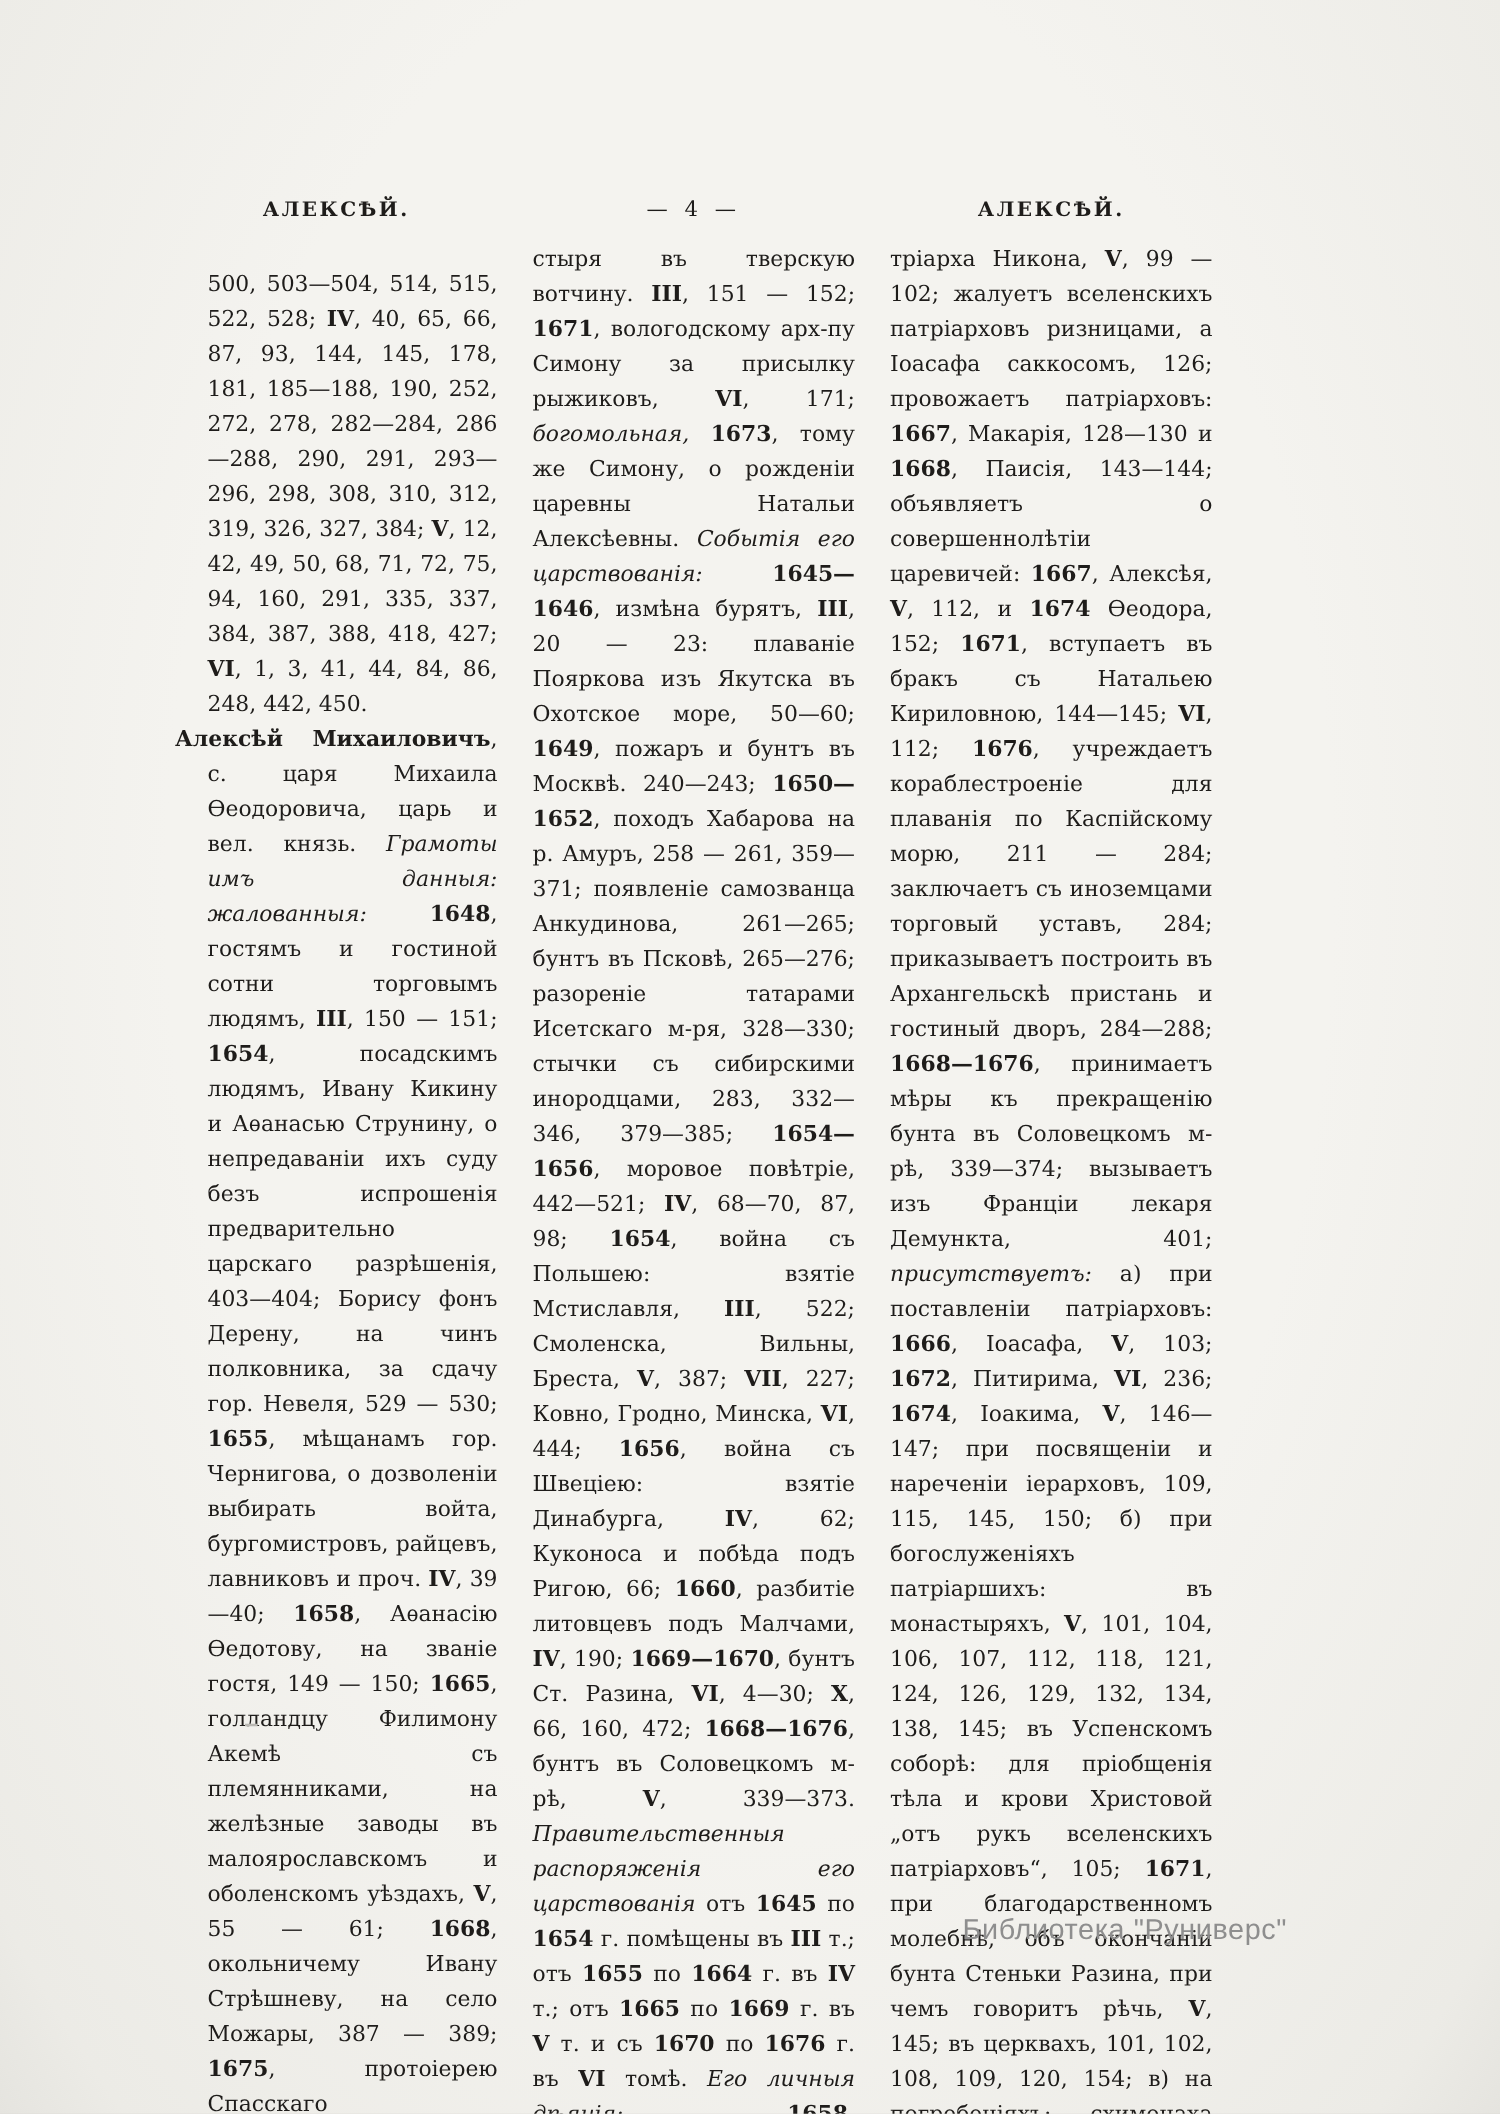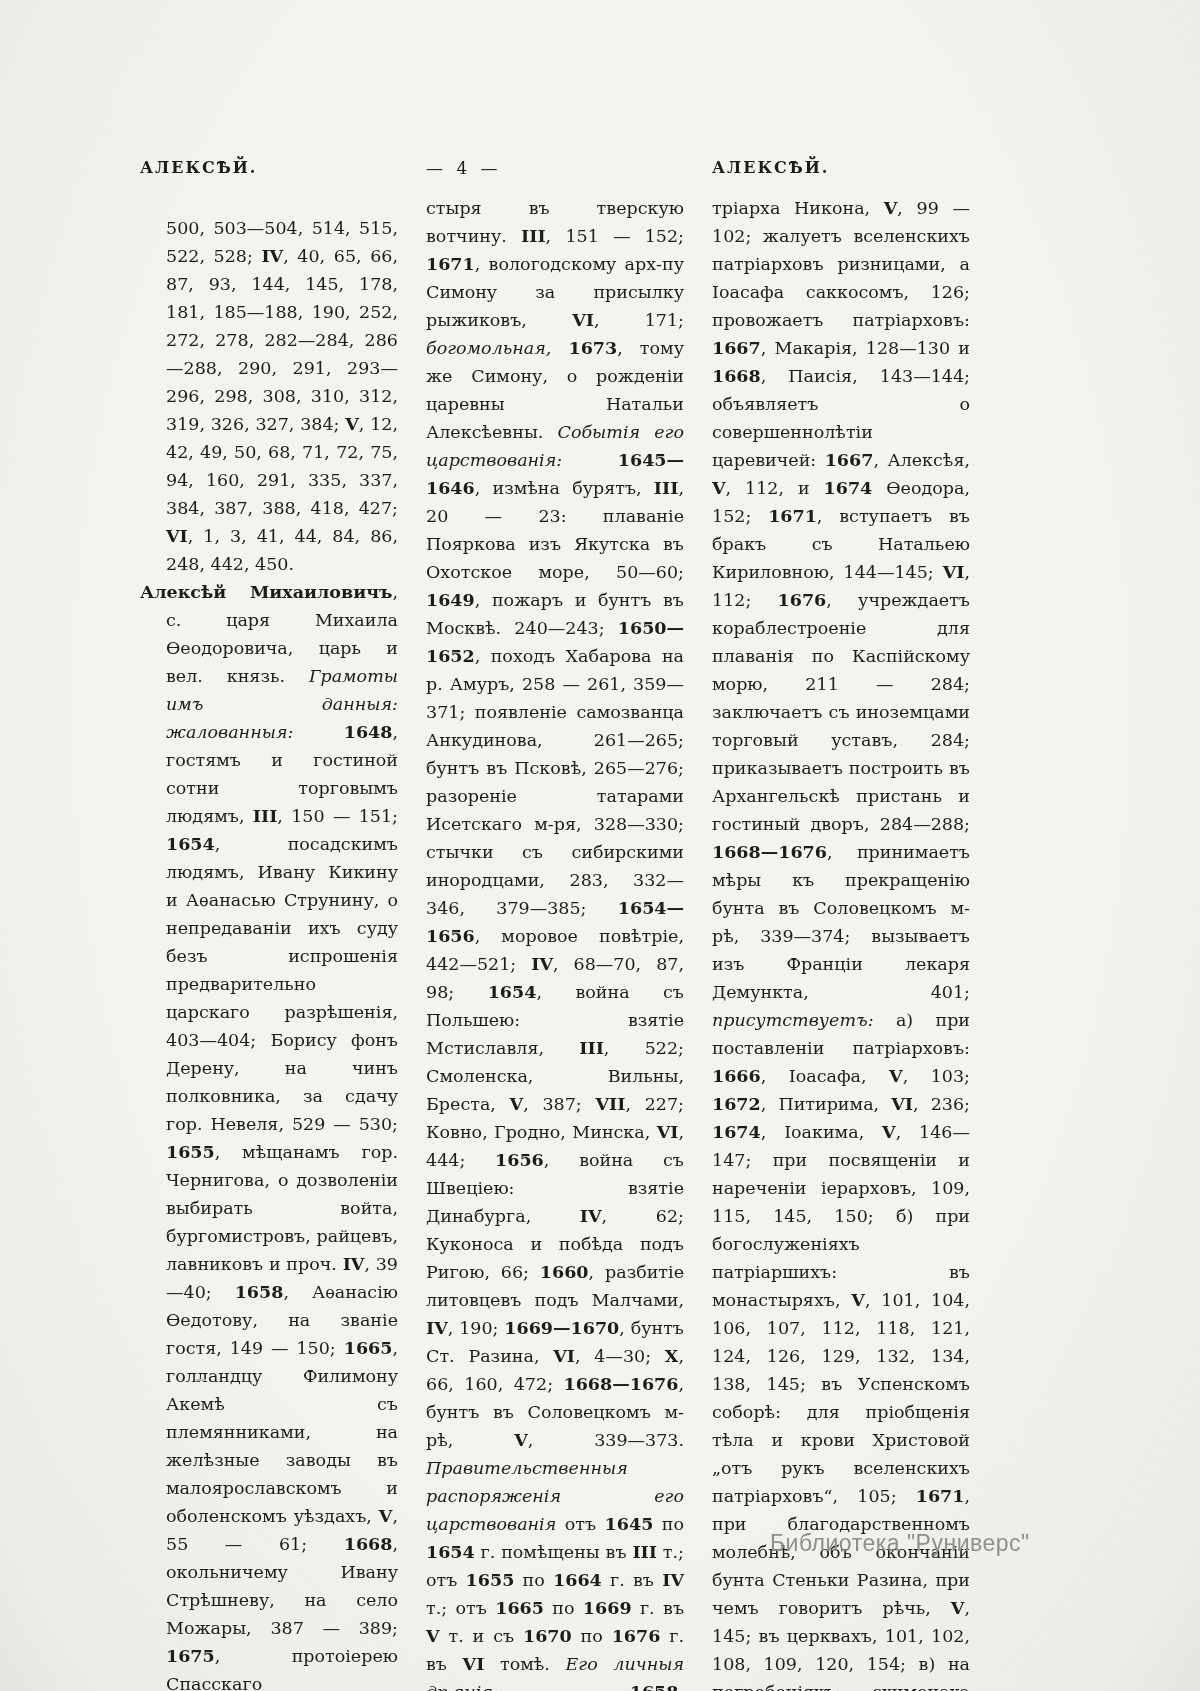--- a/index.html
+++ b/index.html
@@ -20,21 +20,21 @@
     top: 158px;
     width: 830px;
   }
   .header-row {
     display: flex;
     gap: 28px;
     margin-bottom: 16px;
   }
   .header-cell {
     width: 258px;
-    text-align: left;
+    text-align: center;
     font-size: 16px;
     font-weight: bold;
     letter-spacing: 2px;
   }
   .header-cell.pagenum {
     font-weight: normal;
     letter-spacing: 4px;
     font-size: 17px;
   }
   .columns {

